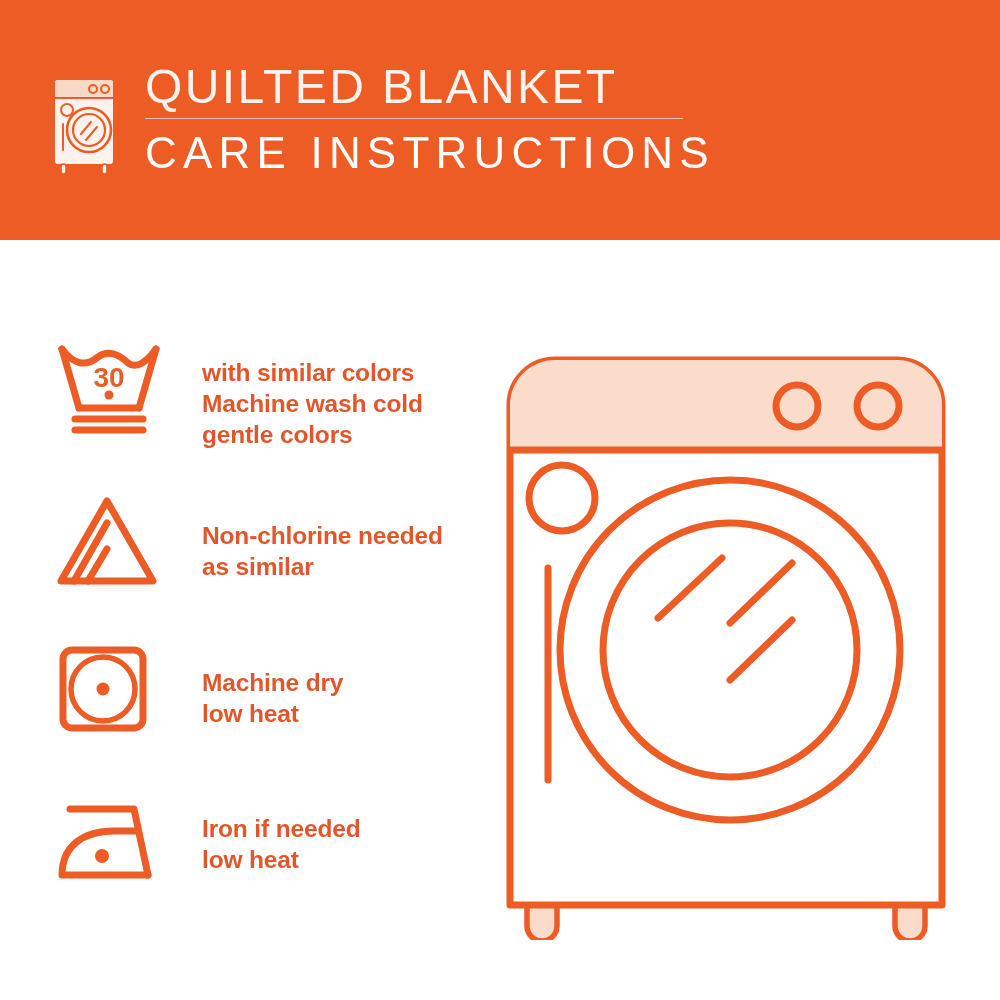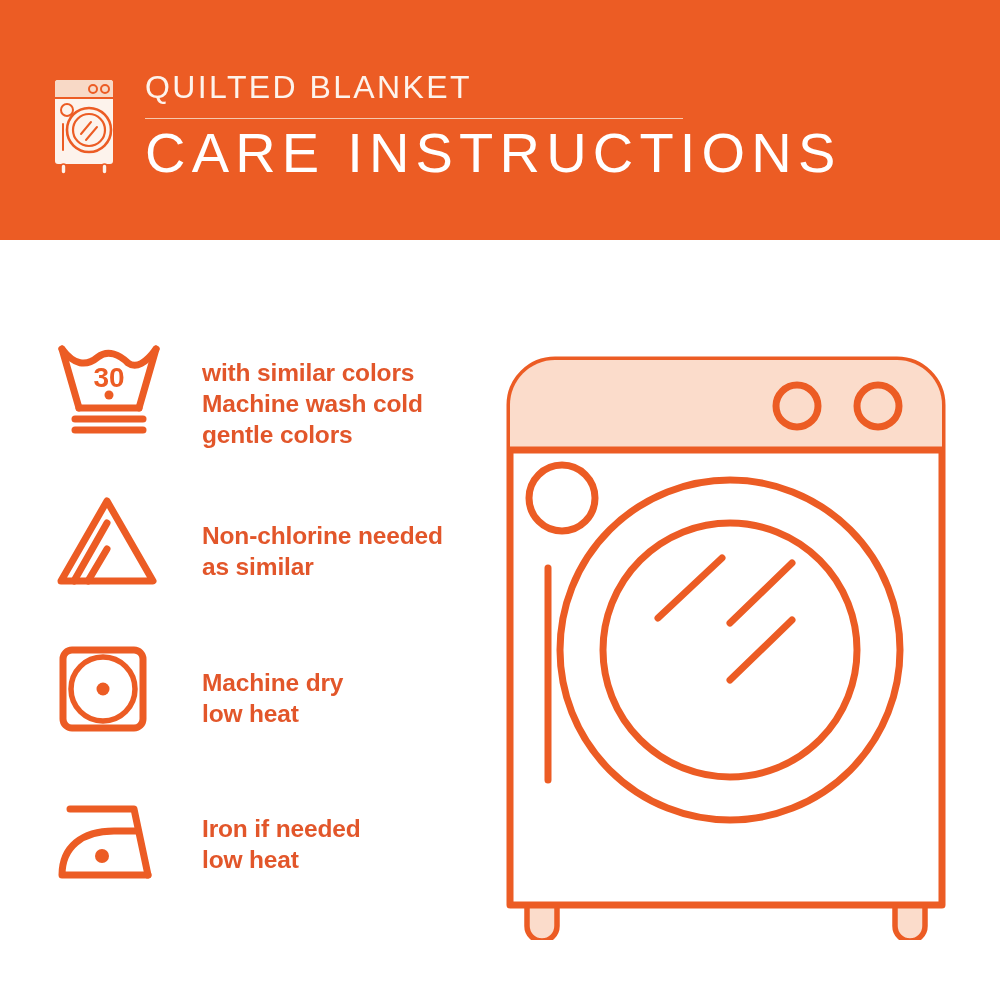--- a/index.html
+++ b/index.html
@@ -33,36 +33,36 @@
     width:78px; height:112px;
     flex:0 0 auto;
     margin-top:4px;
   }
   #title-block {
     margin-left:22px;
     padding-top:2px;
   }
   #title-line1 {
     color:#FDF3EC;
-    font-size:32px;
+    font-size:48px;
     font-weight:400;
     letter-spacing:2.4px;
     line-height:46px;
     white-space:nowrap;
     font-family:"Liberation Sans", sans-serif;
   }
   #title-rule {
     height:1px;
     background:#F6C9AE;
     margin:8px 0 9px 0;
     width:538px;
   }
   #title-line2 {
     color:#FFFFFF;
-    font-size:56px;
+    font-size:44px;
     font-weight:400;
     letter-spacing:6.2px;
     line-height:50px;
     white-space:nowrap;
     font-family:"Liberation Sans", sans-serif;
   }
 
   
   #care-list {
     position:absolute;

